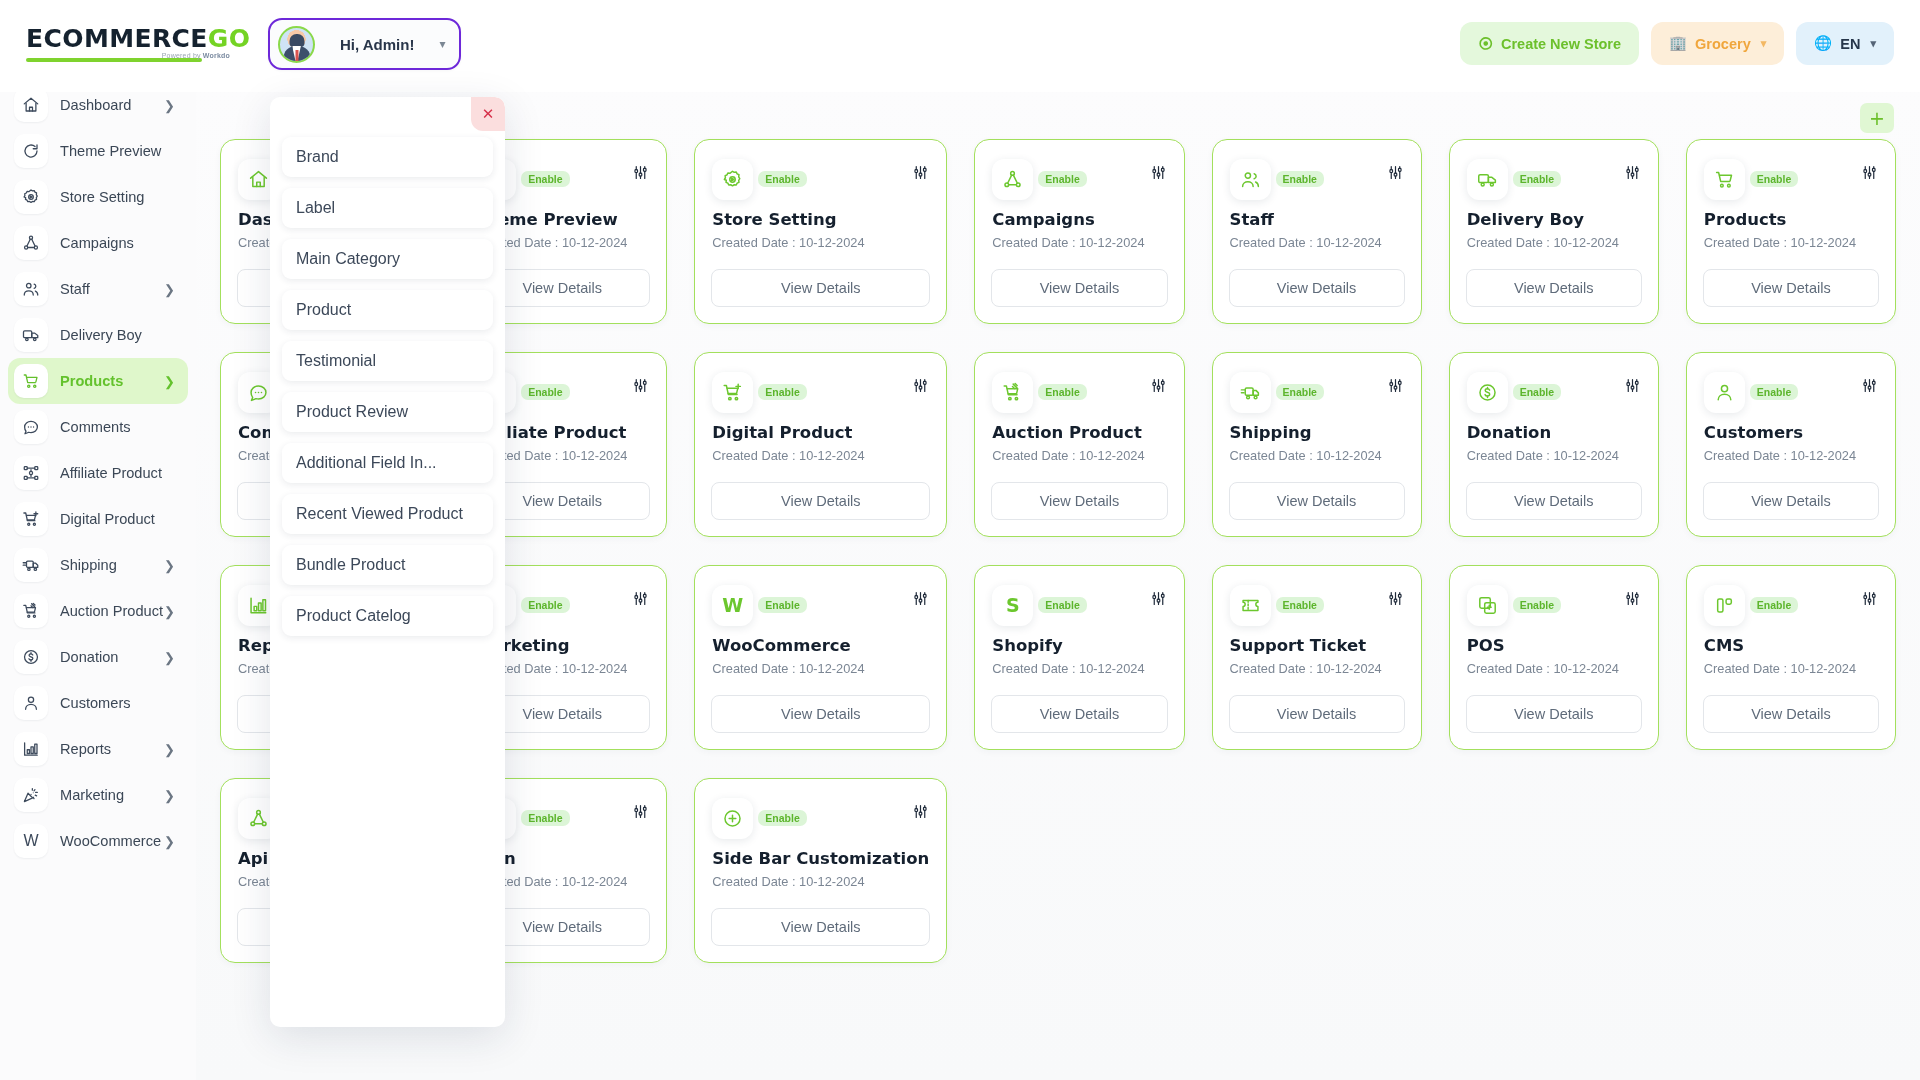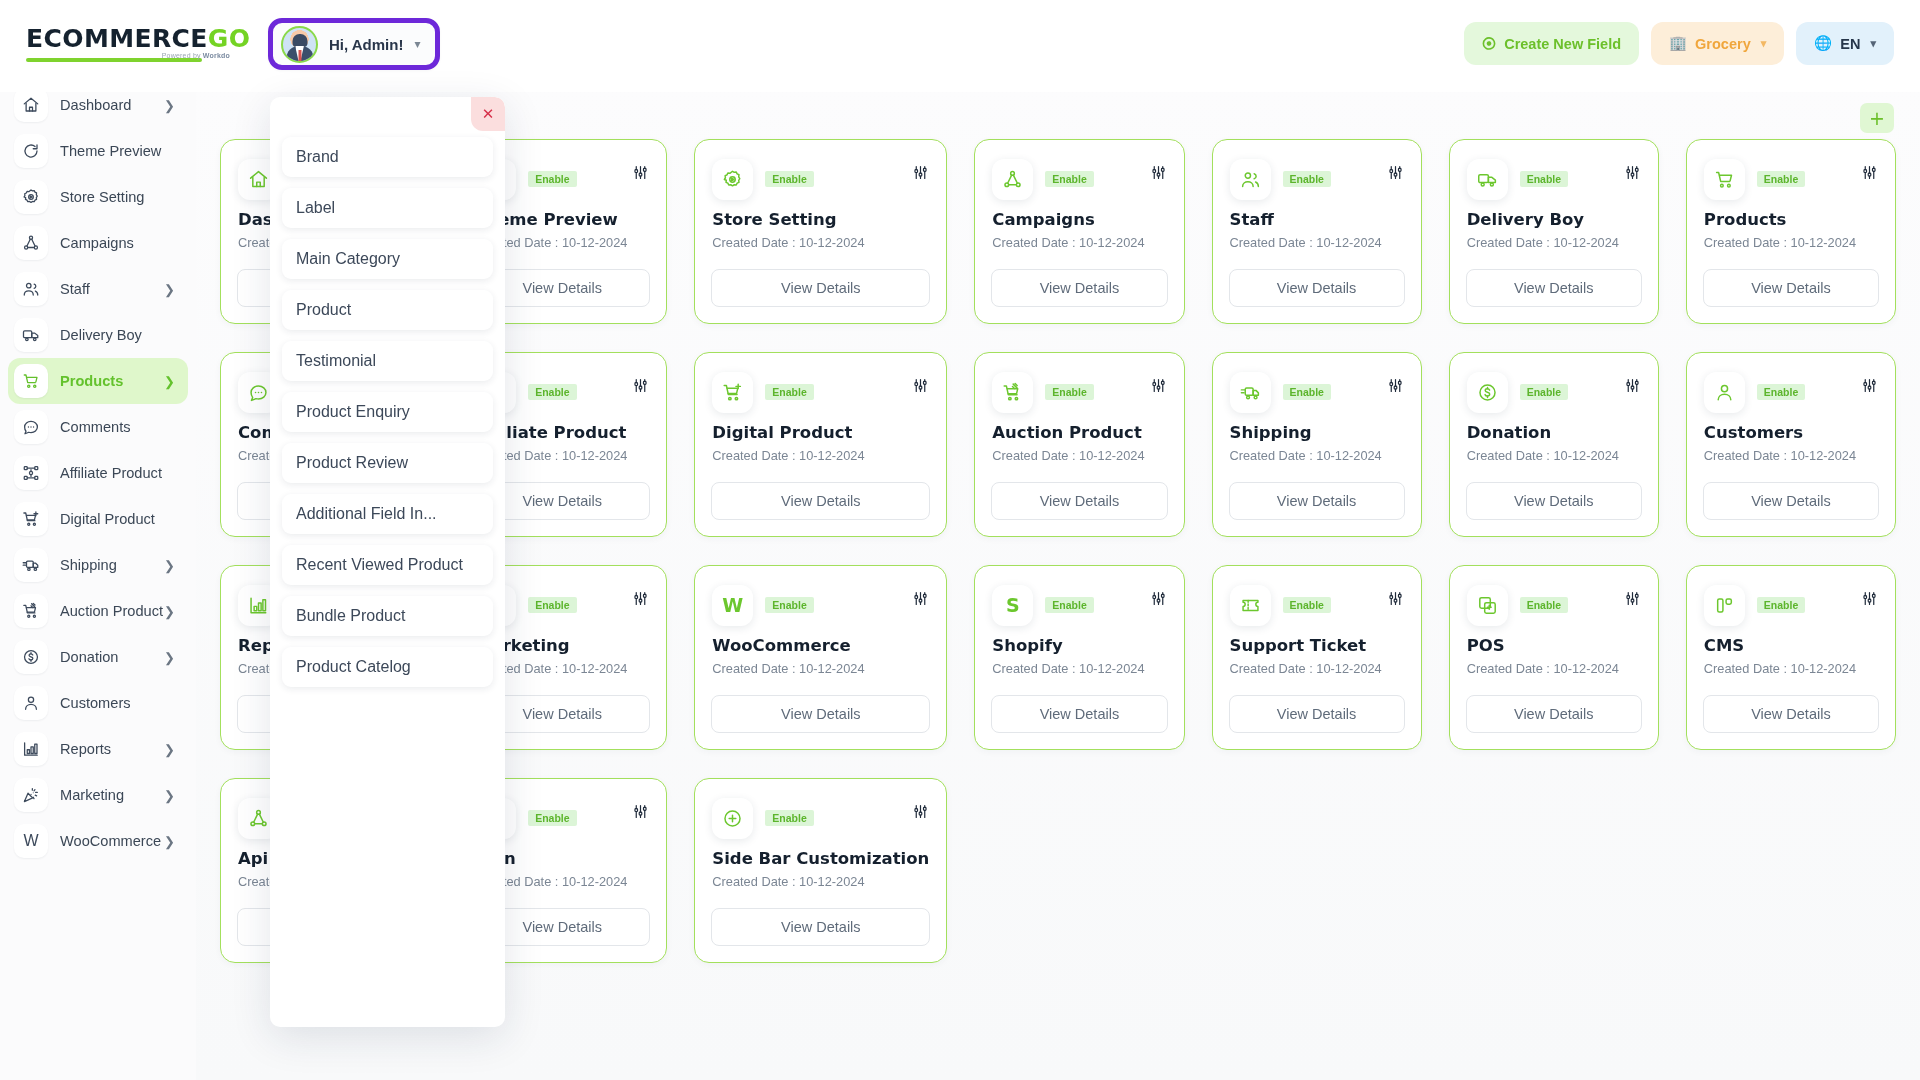--- a/index.html
+++ b/index.html
@@ -36,23 +36,23 @@
   .brand-powered {
     position: absolute; right: -4px; top: 26px;
     font-size: 7px; color: #9aa6b2; letter-spacing: .2px;
   }
   .brand-powered b { color:#7a8aa0; }
 
   .userchip {
     position: absolute; left: 268px; top: 18px;
     height: 52px; min-width: 172px;
     background: #fbfcfd;
-    border: 5px solid #6d28d9;
+    border: 2px solid #6d28d9;
     border-radius: 14px;
-    display: flex; align-items: center; gap: 11px;
+    display: flex; align-items: center; gap: 25px;
     padding: 0 14px 0 8px;
     box-shadow: 0 1px 3px rgba(20,30,50,.04);
     cursor: pointer;
   }
   .avatar {
     width: 37px; height: 37px; border-radius: 50%;
     border: 2px solid #8ad94a;
     background: radial-gradient(circle at 50% 34%, #f7c9a8 0 33%, #cfe3f5 34% 100%);
     position: relative; overflow: hidden; flex: 0 0 auto;
   }
@@ -196,24 +196,24 @@
   .card-top { display:flex; align-items:center; height: 48px; }
   .card-ico {
     width: 41px; height: 41px; border-radius: 12px;
     background:#ffffff; box-shadow: 0 2px 8px rgba(30,45,70,.10);
     display:flex; align-items:center; justify-content:center;
     color:#6cc72e; flex:0 0 auto;
   }
   .card-ico svg { width: 21px; height: 21px; }
   .card-ico .lt { font-size: 19px; font-weight: 700; font-family: "DejaVu Sans", sans-serif; }
   .badge {
-    margin-left: 12px;
+    margin-left: 5px;
     background:#dcf5d7; color:#5cb52c;
     font-size: 10.5px; font-weight: 700;
-    border-radius: 2px; padding: 3px 7px; line-height:1;
+    border-radius: 7px; padding: 3px 7px; line-height:1;
   }
   .sliders {
     position:absolute; right: 17px; top: 24px;
     color:#1f2a3a; cursor:pointer;
   }
   .sliders svg { width:17px; height:17px; }
   .card-title {
     margin-top: 7px;
     font-size: 16.5px; font-weight: 700; color:#15202e;
     white-space: nowrap; overflow: hidden;
@@ -246,21 +246,21 @@
         <i></i>
         <u></u>
       </div>
     <span class="userchip-label">Hi, Admin!</span>
     <span class="chev-sm">▾</span>
   </div>
 
   <div class="top-actions">
     <button class="btn-pill btn-create">
       <span>⦿</span>
-      <span>Create New Field</span>
+      <span>Create New Store</span>
     </button>
     <button class="btn-pill btn-store">
       <span>🏢</span>
       <span>Grocery</span>
       <span class="cv">▾</span>
     </button>
     <button class="btn-pill btn-lang">
       <span>🌐</span>
       <span>EN</span>
       <span class="cv">▾</span>
@@ -986,23 +986,20 @@
       <div class="fly-item">
         <span>Main Category</span>
       </div>
       <div class="fly-item">
         <span>Product</span>
       </div>
       <div class="fly-item">
         <span>Testimonial</span>
       </div>
       <div class="fly-item">
-        <span>Product Enquiry</span>
-      </div>
-      <div class="fly-item">
         <span>Product Review</span>
       </div>
       <div class="fly-item">
         <span>Additional Field In...</span>
       </div>
       <div class="fly-item">
         <span>Recent Viewed Product</span>
       </div>
       <div class="fly-item">
         <span>Bundle Product</span>

